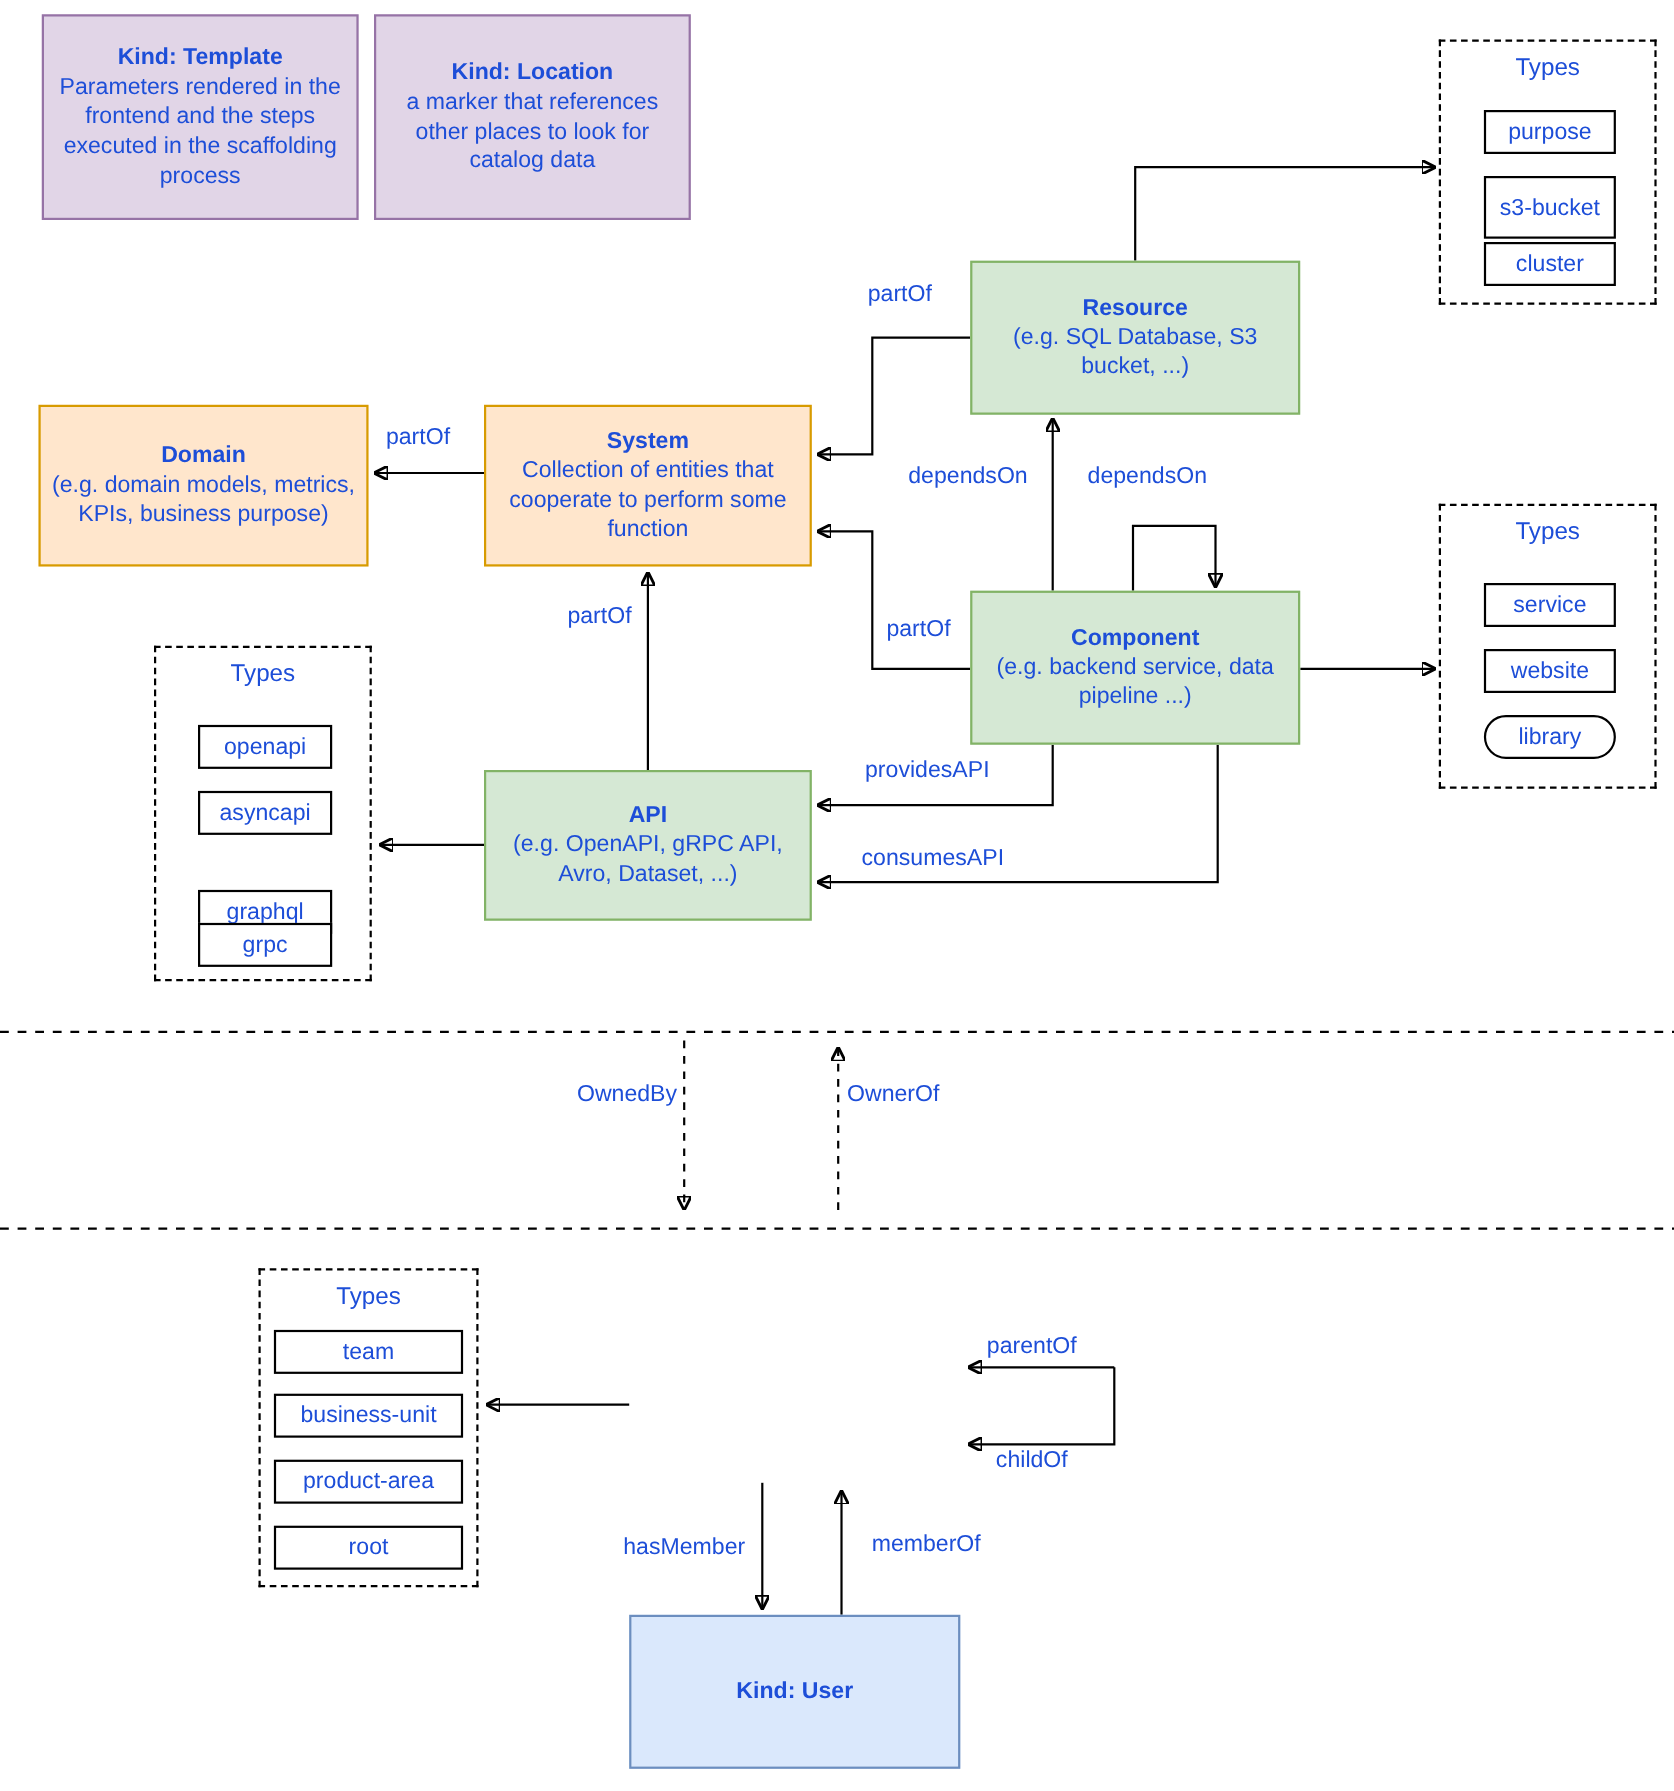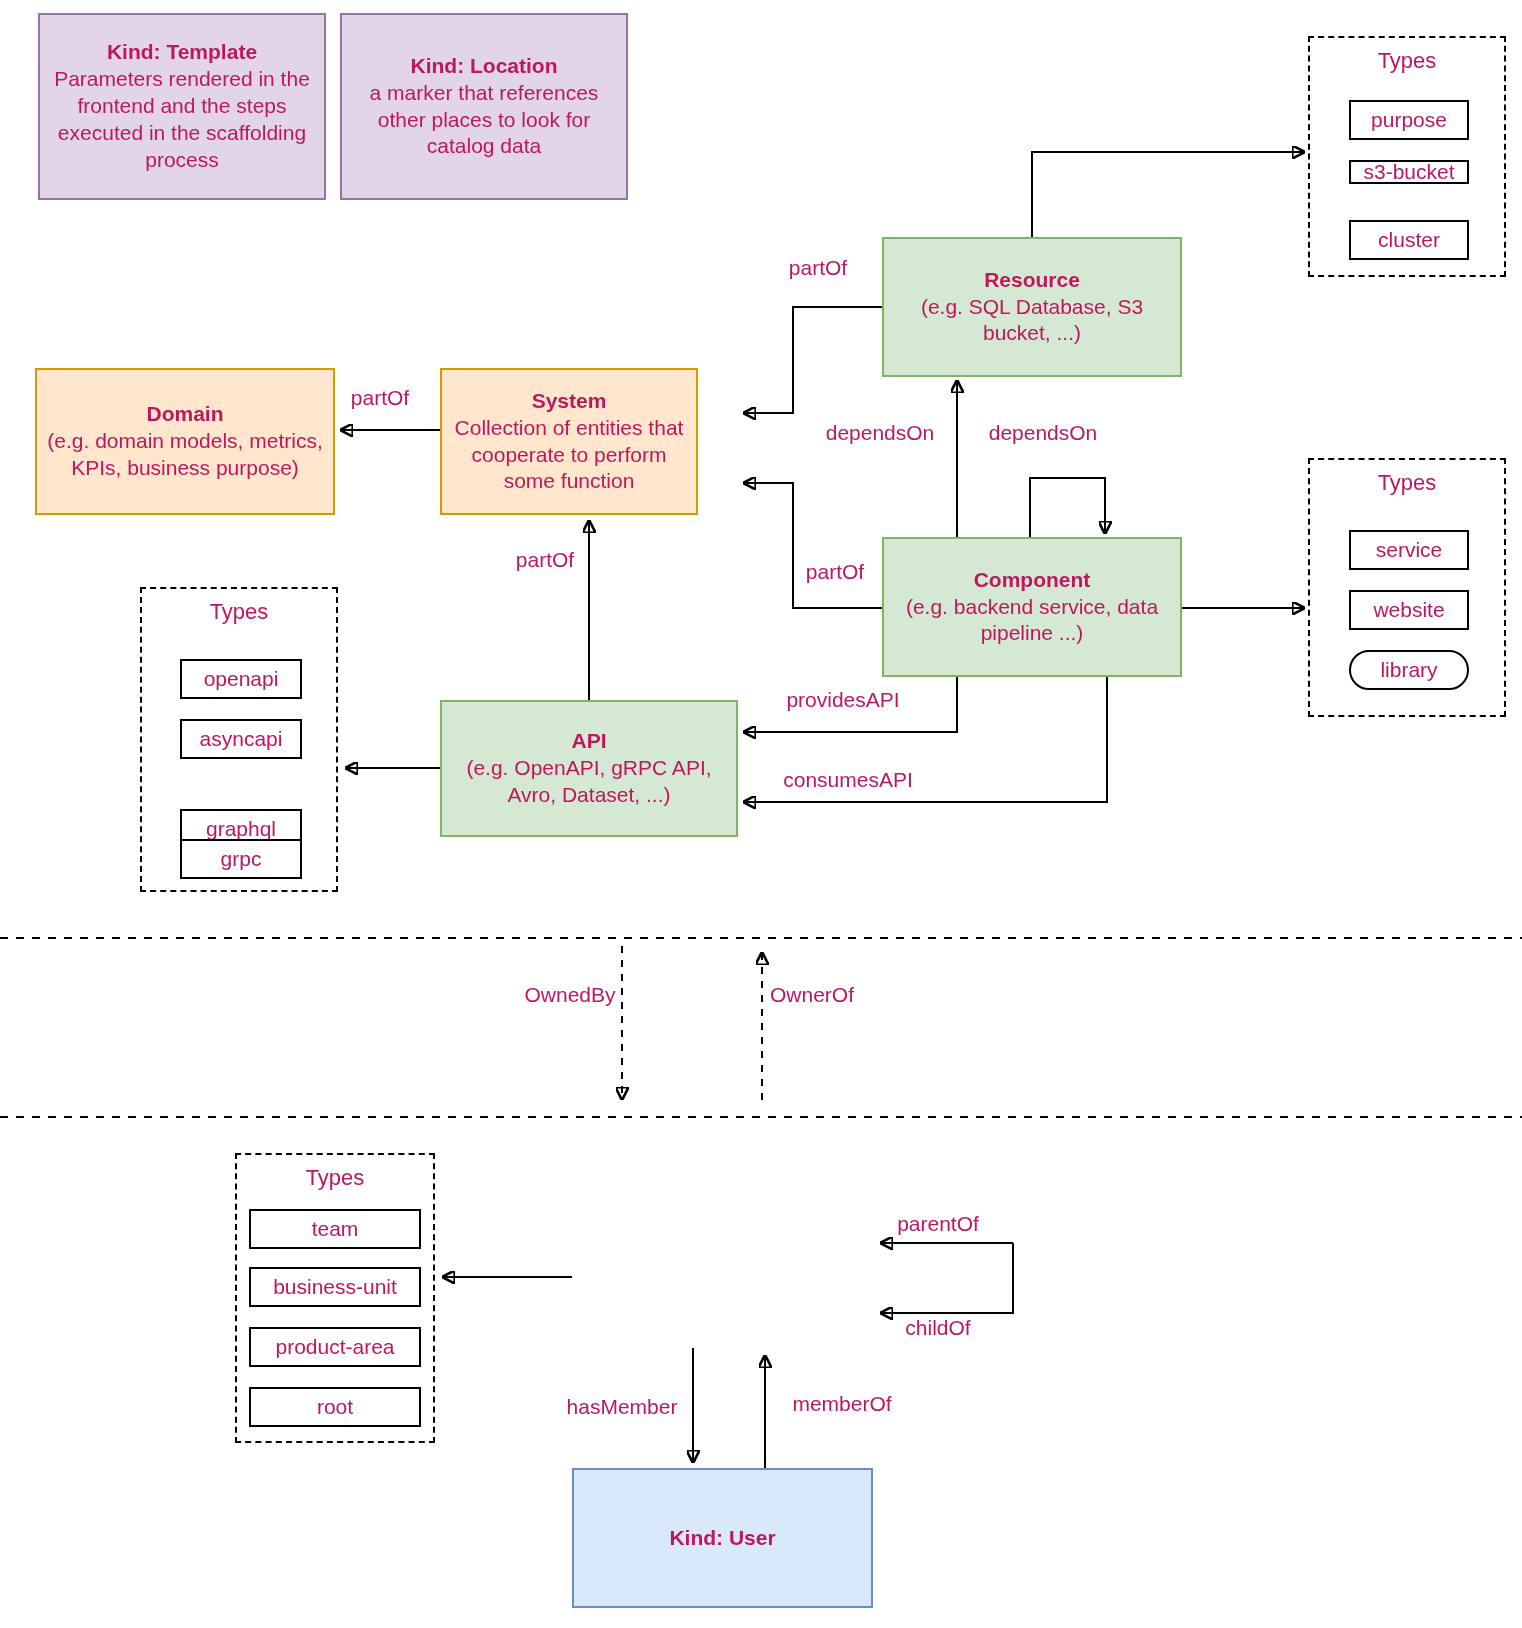--- a/index.html
+++ b/index.html
@@ -1,18 +1,18 @@
 <!DOCTYPE html>
 <html><head>
 <meta charset="utf-8">
 <style>
   html,body{margin:0;padding:0;background:#ffffff;}
   .canvas{
     position:relative;width:1522px;height:1628px;background:#ffffff;
-    font-family:"Liberation Sans",sans-serif;color:#be185d;overflow:hidden;
+    font-family:"Liberation Sans",sans-serif;color:#1d4ed8;overflow:hidden;
   }
   .edges{position:absolute;left:0;top:0;z-index:1;}
   .edges path{fill:none;stroke:#000;stroke-width:2px;}
   .edges path.dashed{stroke-dasharray:8 8;}
   .edges path.dashed-v{stroke-dasharray:7 7;}
 
   .entity{
     position:absolute;z-index:2;display:flex;flex-direction:column;
     align-items:center;justify-content:center;text-align:center;
     font-size:21px;line-height:1.28;padding:4px 10px;box-sizing:border-box;
@@ -104,21 +104,21 @@
   <div class="entity green" style="left:882px;top:237px;width:300px;height:140px;">
     <div class="t">Resource</div>
     <div>(e.g. SQL Database, S3 bucket, ...)</div>
   </div>
 
   <div class="entity orange" style="left:35px;top:368px;width:300px;height:147px;">
     <div class="t">Domain</div>
     <div>(e.g.  domain models, metrics, KPIs, business purpose)</div>
   </div>
 
-  <div class="entity orange" style="left:440px;top:368px;width:258px;height:147px;">
+  <div class="entity orange" style="left:440px;top:368px;width:298px;height:147px;">
     <div class="t">System</div>
     <div>Collection of entities that cooperate to perform some function</div>
   </div>
 
   <div class="entity green" style="left:882px;top:537px;width:300px;height:140px;">
     <div class="t">Component</div>
     <div>(e.g. backend service, data pipeline ...)</div>
   </div>
 
   <div class="entity green" style="left:440px;top:700px;width:298px;height:137px;">
@@ -127,21 +127,21 @@
   </div>
 
 
   <div class="entity blue" style="left:572px;top:1468px;width:301px;height:140px;">
     <div class="t">Kind: User</div>
   </div>
 
   <div class="panel" style="left:1308px;top:36px;width:198px;height:241px;">
     <div class="panel-title">Types</div>
     <div class="type-item" style="left:39px;top:62px;width:120px;height:40px;">purpose</div>
-    <div class="type-item" style="left:39px;top:122px;width:120px;height:24px;">s3-bucket</div>
+    <div class="type-item" style="left:39px;top:122px;width:120px;height:57px;">s3-bucket</div>
     <div class="type-item" style="left:39px;top:182px;width:120px;height:40px;">cluster</div>
   </div>
 
   <div class="panel" style="left:1308px;top:458px;width:198px;height:259px;">
     <div class="panel-title">Types</div>
     <div class="type-item" style="left:39px;top:70px;width:120px;height:40px;">service</div>
     <div class="type-item" style="left:39px;top:130px;width:120px;height:40px;">website</div>
     <div class="type-item" style="left:39px;top:190px;width:120px;height:40px;border-radius:20px;">library</div>
   </div>
 

